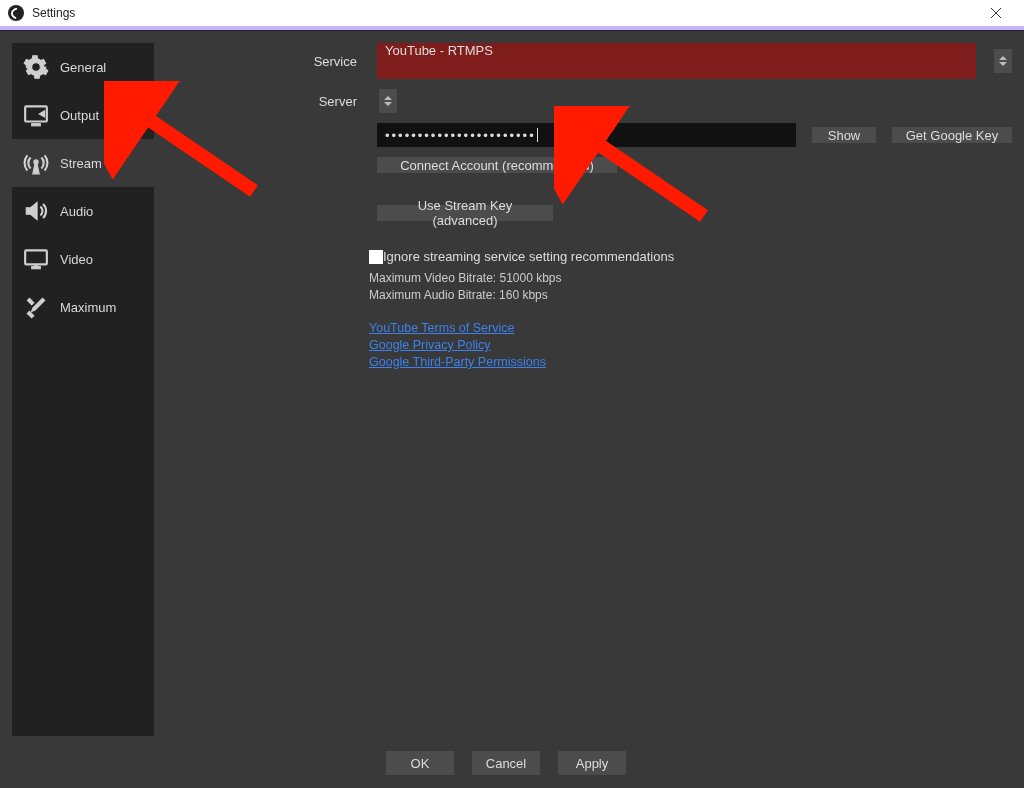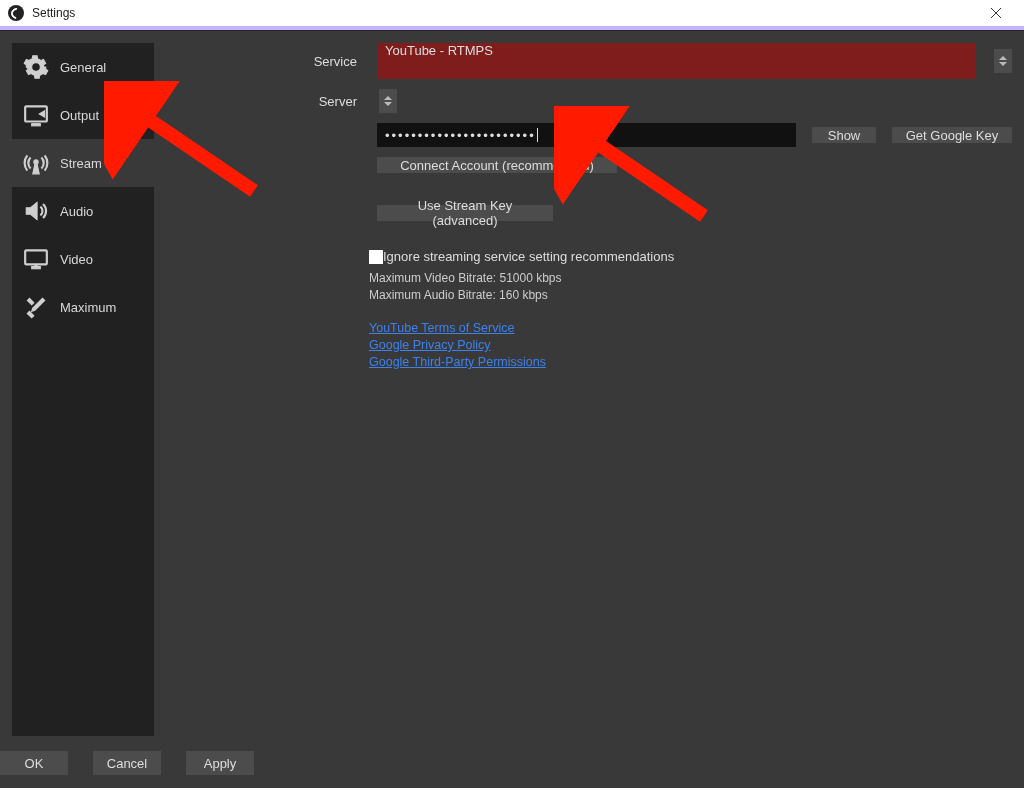--- a/index.html
+++ b/index.html
@@ -39,21 +39,21 @@
   .btn { height: 16px; background: #4c4c4c; color: #ddd; border: none; padding: 0 12px; display: inline-flex; align-items: center; justify-content: center; cursor: pointer; font-size: 13px; }
   .btn.connect { width: 240px; justify-content: center; }
   .btn.usekey { width: 176px; justify-content: center; }
 
   .checkbox-row { display: flex; align-items: center; gap: 0; margin: 28px 0 6px 0; }
   .checkbox-box { width: 14px; height: 14px; background: #fff; cursor: pointer; }
   .info-line { color: #ccc; font-size: 12px; line-height: 17px; }
   .links { margin-top: 16px; }
   .links a { display: block; color: #3b82ef; text-decoration: underline; font-size: 12.5px; line-height: 17px; cursor: pointer; }
 
-  .footer { height: 40px; display: flex; align-items: center; justify-content: flex-start; gap: 25px; padding: 0 12px 10px 0; }
+  .footer { height: 40px; display: flex; align-items: center; justify-content: center; gap: 18px; padding: 0 12px 10px 0; }
   .footer .btn { min-width: 68px; height: 24px; }
 
   
   .arrow { position: absolute; pointer-events: none; }
 </style>
 </head>
 <body>
 
 <div class="window">
   <div class="titlebar">

